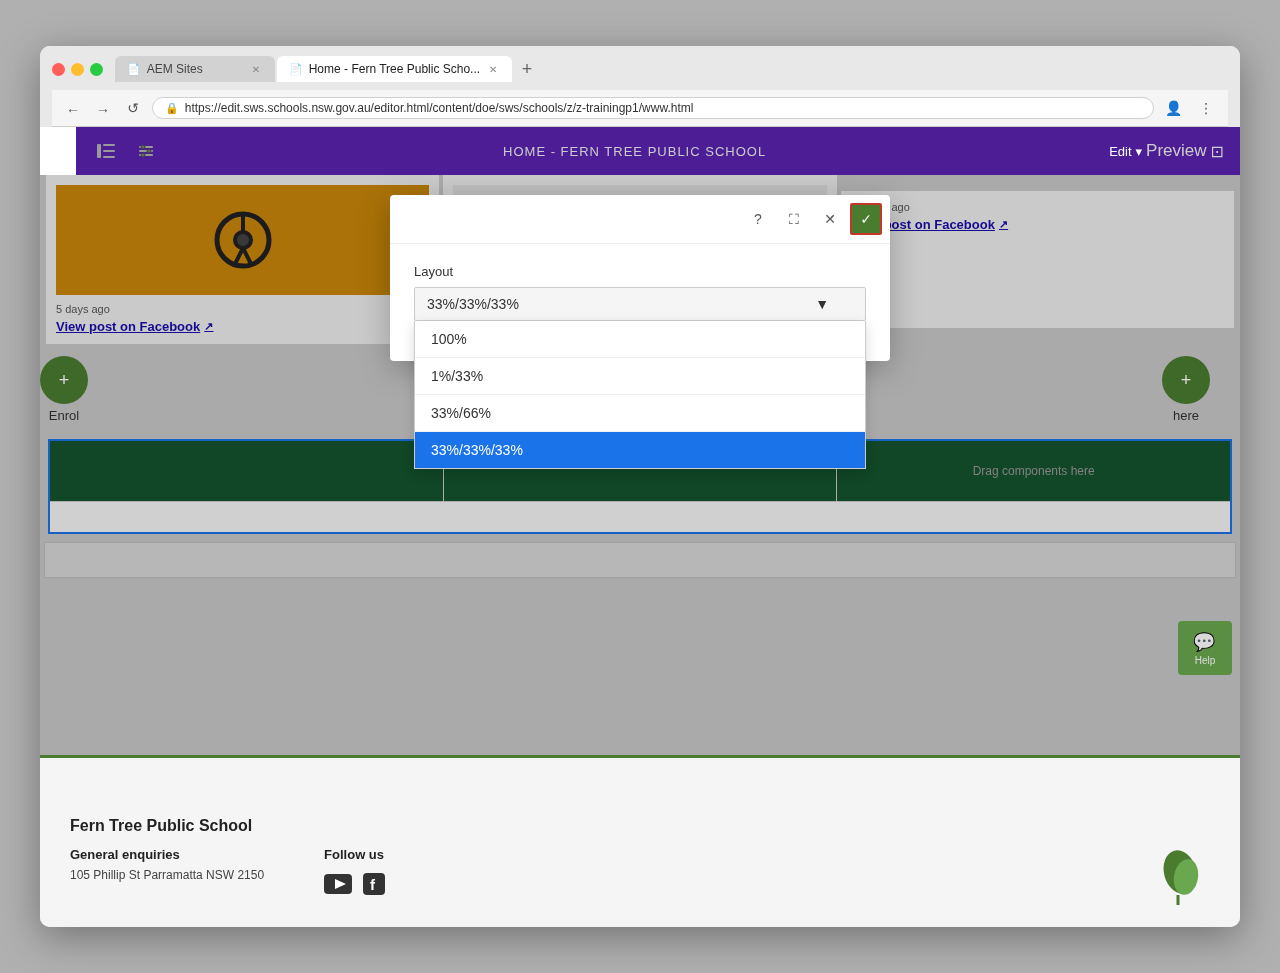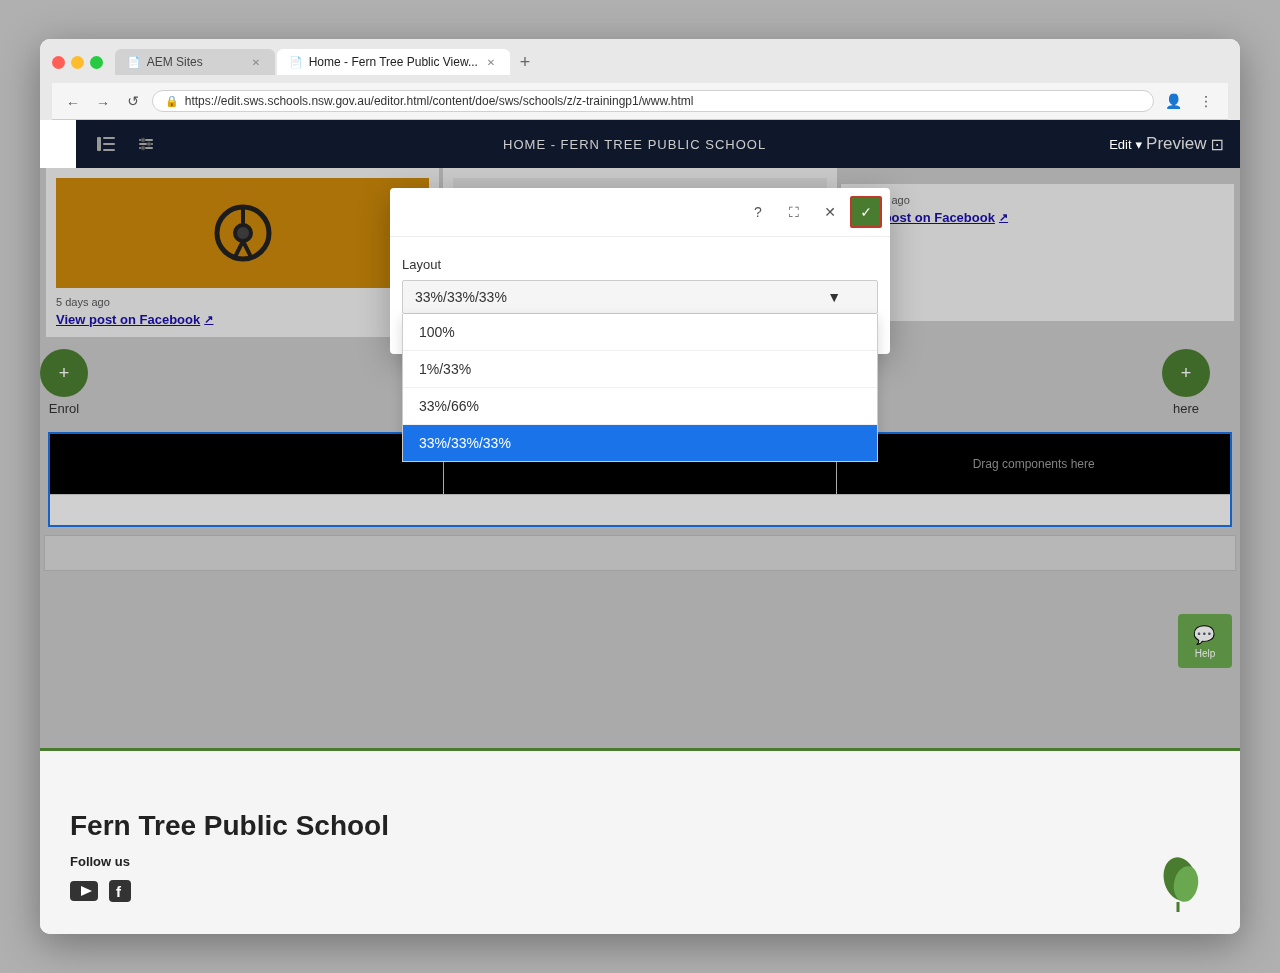--- a/index.html
+++ b/index.html
@@ -124,21 +124,21 @@
       display: flex;
       align-items: center;
       justify-content: center;
       font-size: 14px;
       color: #555;
       cursor: pointer;
     }
 
     
     .aem-toolbar {
-      background: #0f172a;
+      background: #4c1d95;
       height: 48px;
       display: flex;
       align-items: center;
       padding: 0 16px;
       justify-content: space-between;
       margin-left: 36px;
     }
     .aem-toolbar-left {
       display: flex;
       align-items: center;
@@ -276,40 +276,40 @@
     }
     .layout-row {
       display: flex;
       min-height: 60px;
       border-bottom: 1px solid #ccc;
     }
     .layout-cell {
       flex: 1;
       border-right: 1px solid #ccc;
       min-height: 60px;
-      background: #000000;
+      background: #14532d;
     }
     .layout-cell:last-child { border-right: none; }
     .drag-area {
       display: flex;
       align-items: center;
       justify-content: center;
       height: 60px;
       color: #999;
       font-size: 12px;
     }
 
     
     .page-footer {
       background: #f5f5f5;
       padding: 20px 30px;
       border-top: 3px solid #4a7c2f;
     }
     .footer-school-name {
-      font-size: 28px;
+      font-size: 16px;
       font-weight: bold;
       color: #222;
       margin-bottom: 12px;
       margin-top: 39px;
     }
     .footer-columns {
       display: flex;
       gap: 60px;
     }
     .footer-col-title {
@@ -384,21 +384,21 @@
       cursor: pointer;
       font-size: 14px;
       color: #555;
     }
     .modal-header-btn.confirm {
       background: #4a7c2f;
       color: white;
       border: 2px solid #c0392b;
     }
     .modal-body {
-      padding: 20px 12px 40px;
+      padding: 20px 24px 40px;
     }
     .modal-label {
       font-size: 13px;
       color: #333;
       margin-bottom: 8px;
     }
     .layout-dropdown-container {
       position: relative;
       width: 100%;
     }
@@ -477,21 +477,21 @@
           <div class="traffic-light tl-green"></div>
         </div>
         <div class="tabs-bar">
           <div class="browser-tab">
             <span class="tab-icon">📄</span>
             <span>AEM Sites</span>
             <span class="tab-close">✕</span>
           </div>
           <div class="browser-tab active">
             <span class="tab-icon">📄</span>
-            <span>Home - Fern Tree Public View...</span>
+            <span>Home - Fern Tree Public Scho...</span>
             <span class="tab-close">✕</span>
           </div>
           <div class="new-tab-btn">+</div>
         </div>
       </div>
       <div class="address-bar-row">
         <div class="nav-btn">←</div>
         <div class="nav-btn">→</div>
         <div class="nav-btn">↺</div>
         <div class="address-input">
@@ -666,20 +666,24 @@
           </div>
         </div>
       </div>
 
     </div>
 
     <div class="page-footer">
       <div class="footer-school-name">Fern Tree Public School</div>
       <div class="footer-columns">
         <div>
+          <div class="footer-col-title">General enquiries</div>
+          <div class="footer-col-text">105 Phillip St Parramatta NSW 2150</div>
+        </div>
+        <div>
           <div class="footer-col-title">Follow us</div>
           <div class="footer-social-icons">
             <div class="social-icon-box">
 
               <svg width="28" height="20" viewBox="0 0 28 20" fill="none">
                 <rect width="28" height="20" rx="4" fill="#333"></rect>
                 <polygon points="11,5 22,10 11,15" fill="white"></polygon>
               </svg>
             </div>
             <div class="social-icon-box">

